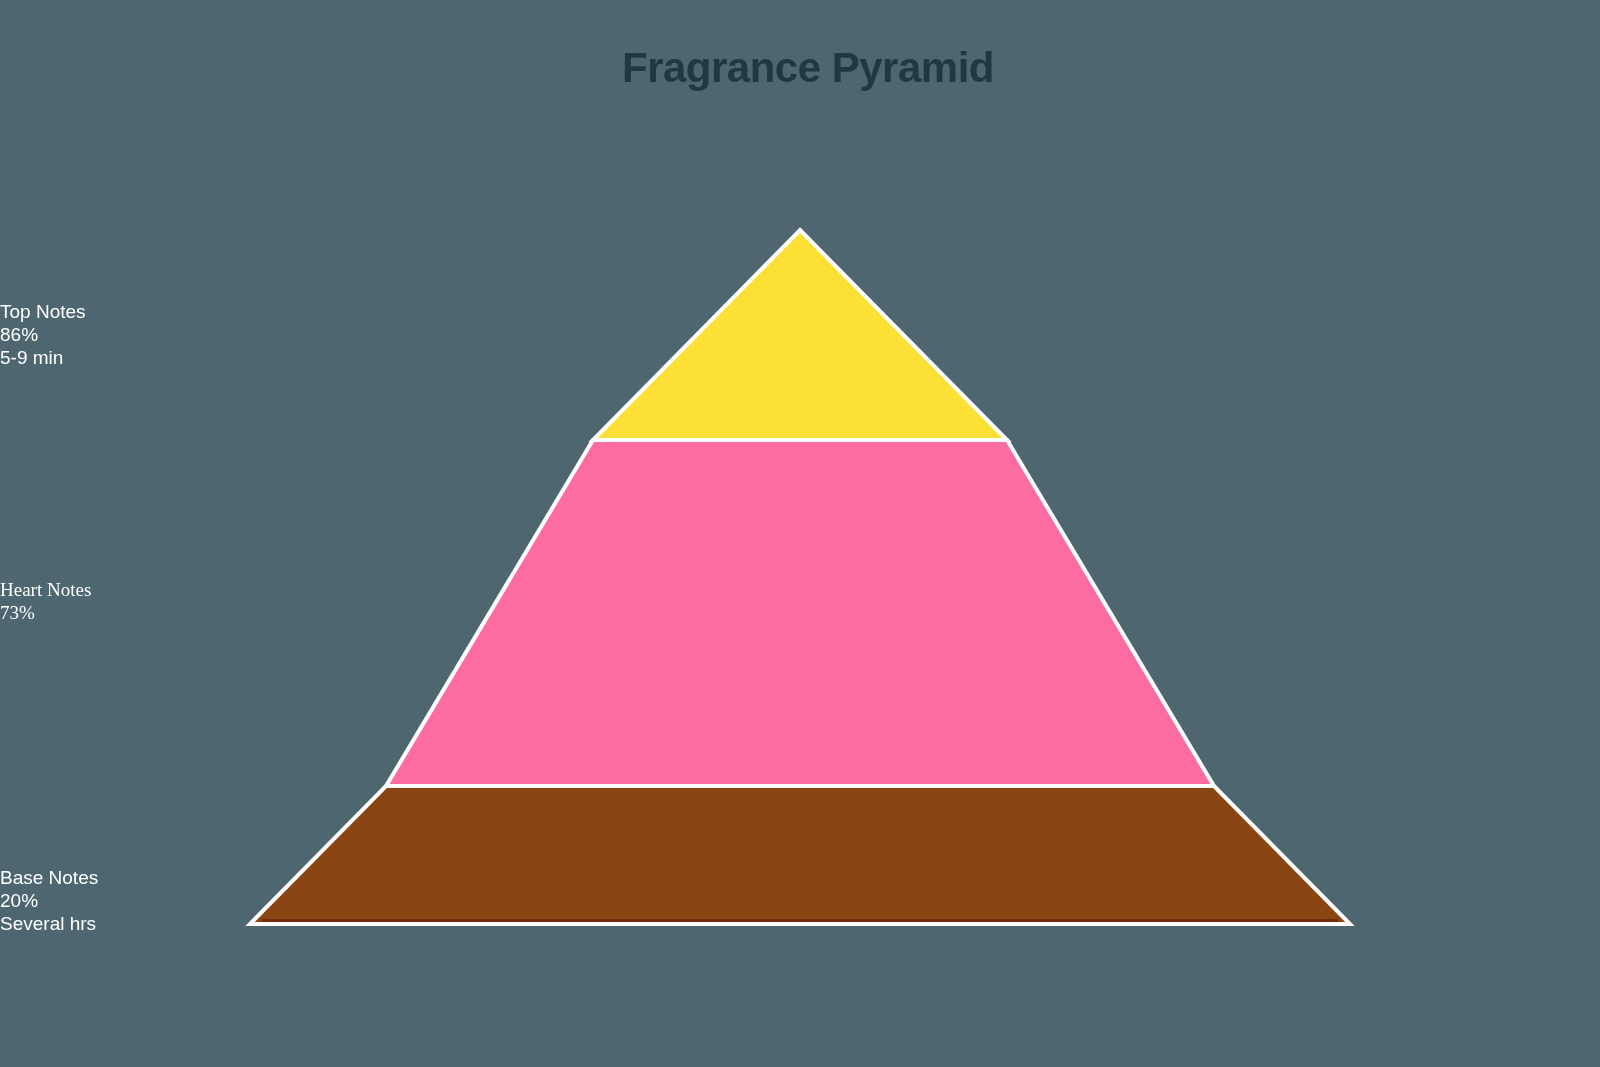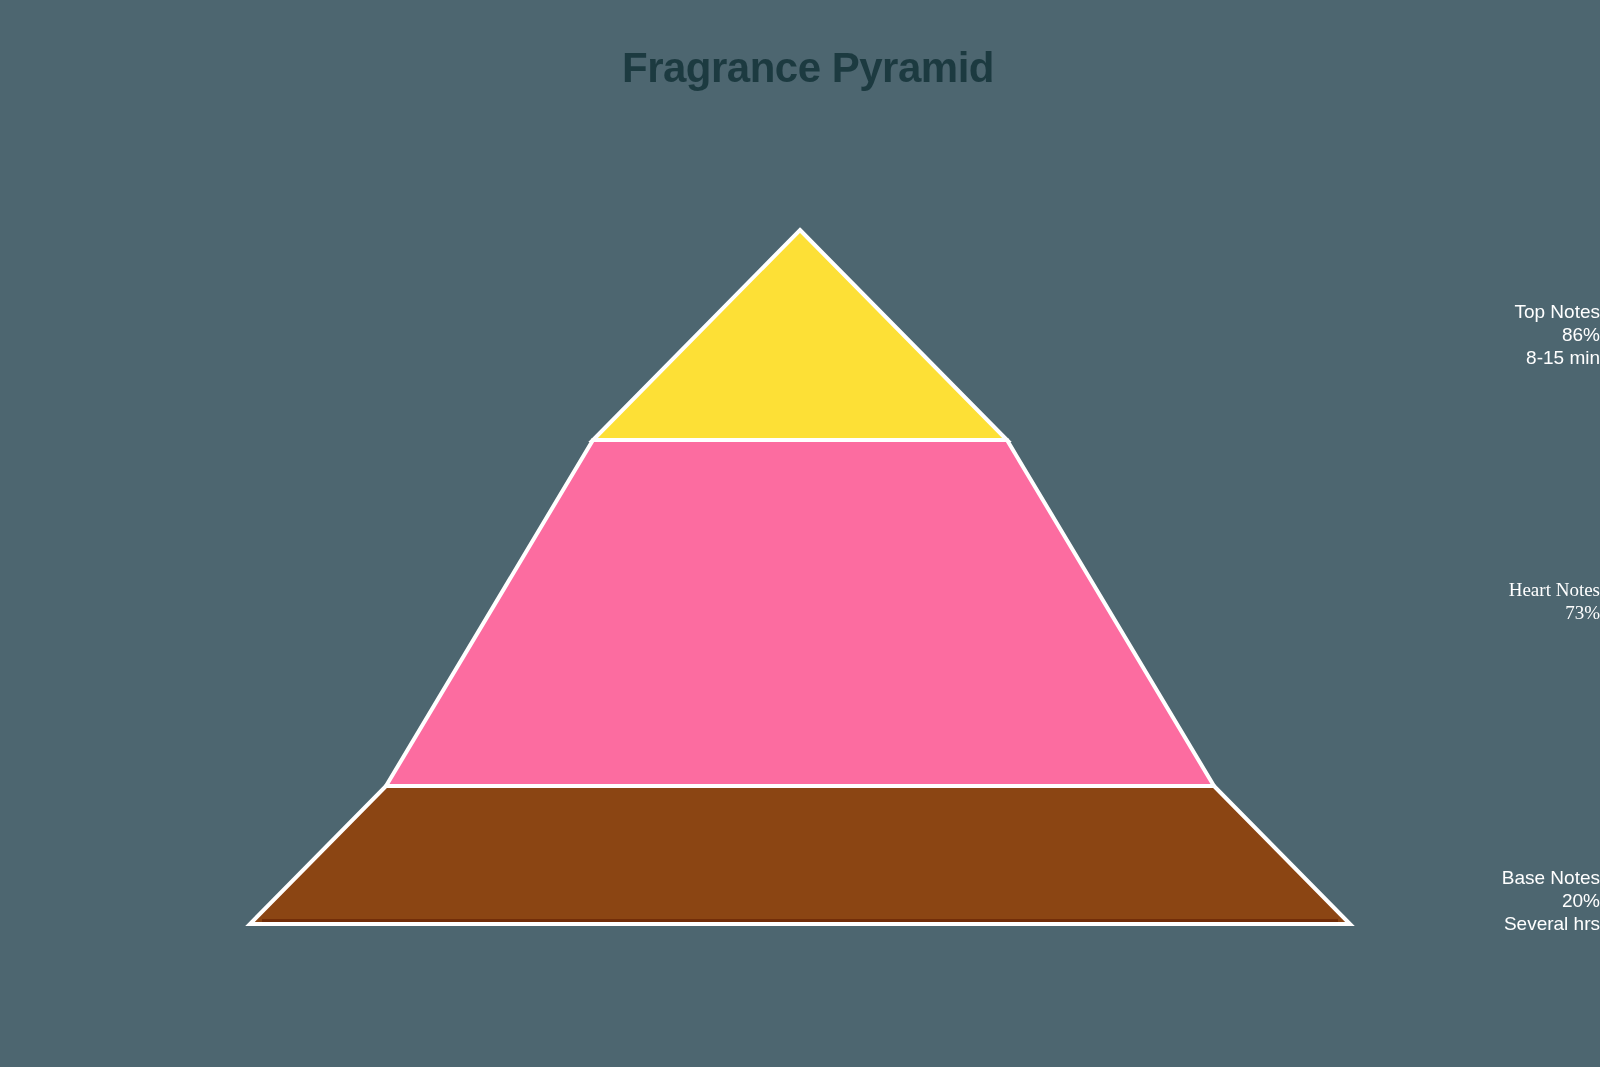--- a/index.html
+++ b/index.html
@@ -43,21 +43,21 @@
     stroke-width: 4;
   }
   svg.pyramid line.base-shadow {
     stroke: var(--base_shadow);
     stroke-width: 3;
   }
   .layer-label {
     position: absolute;
     left: 0;
     width: 1600px;
-    text-align: right;
+    text-align: left;
     color: var(--layer_text);
     font-size: 19px;
     line-height: 23px;
     pointer-events: none;
   }
   .layer-label.top   { top: 300px; }
   .layer-label.heart { top: 578px; font-family: Liberation Serif, serif; }
   .layer-label.base  { top: 820px; margin-top: 46px; }
 </style>
 </head>
@@ -68,21 +68,21 @@
 <svg class="pyramid" width="1600" height="1067" viewBox="0 0 1600 1067">
   <polygon points="800,230 1007,440 593,440" fill="#FDE036"></polygon>
   <polygon points="593,440 1007,440 1214,786 386,786" fill="#FC6CA0"></polygon>
   <polygon points="386,786 1214,786 1350,924 250,924" fill="#8B4513"></polygon>
   <line class="base-shadow" x1="262" y1="920.5" x2="1338" y2="920.5"></line>
 </svg>
 
 <div class="layer-label top">
   <div>Top Notes</div>
   <div>86%</div>
-  <div>8-15 min</div>
+  <div>5-9 min</div>
 </div>
 
 <div class="layer-label heart">
   <div>Heart Notes</div>
   <div>73%</div>
 </div>
 
 <div class="layer-label base">
   <div>Base Notes</div>
   <div>20%</div>

